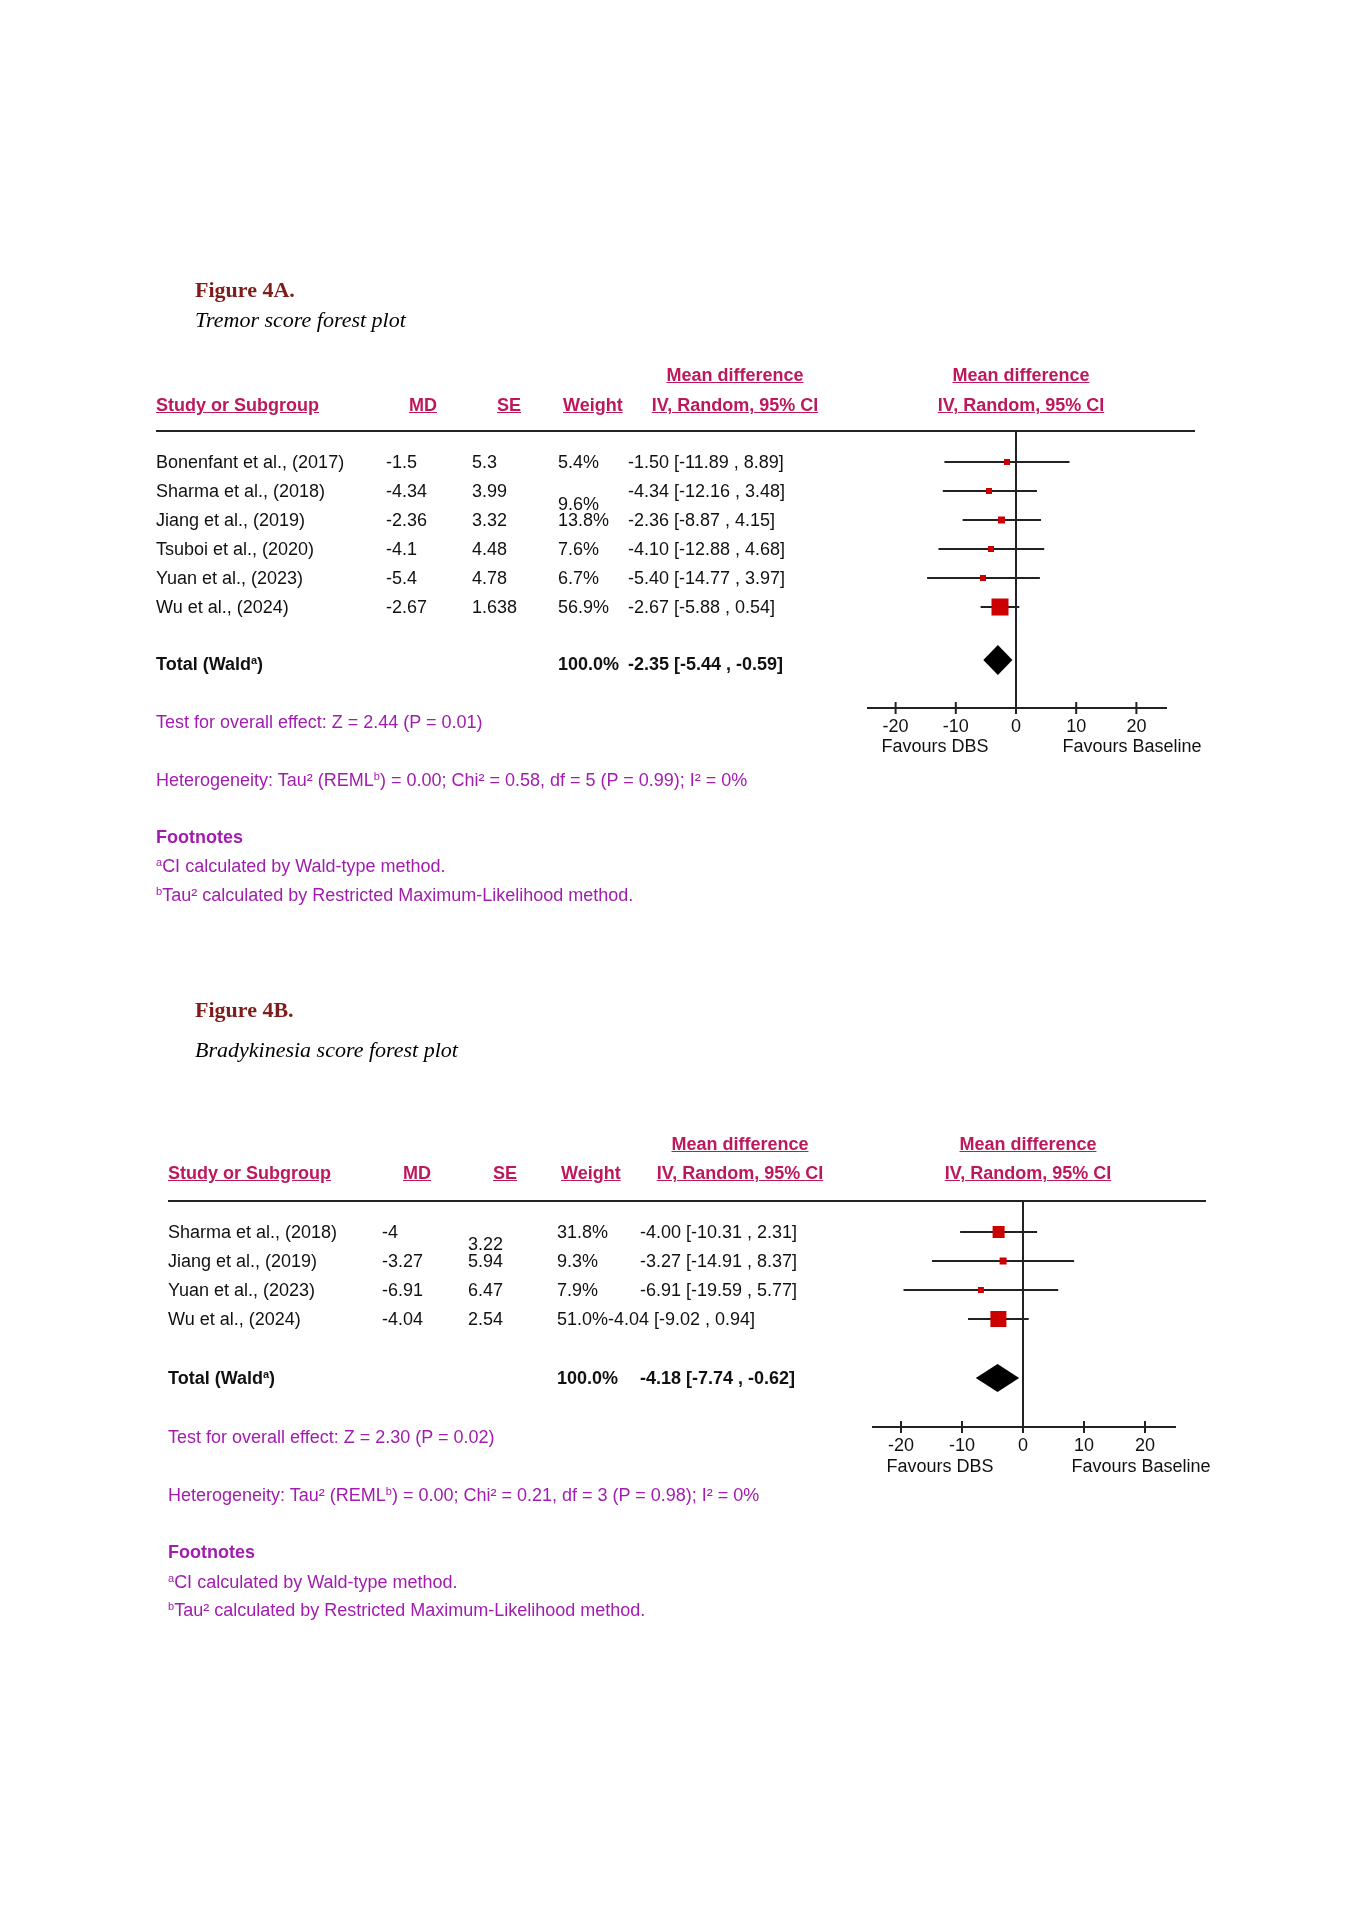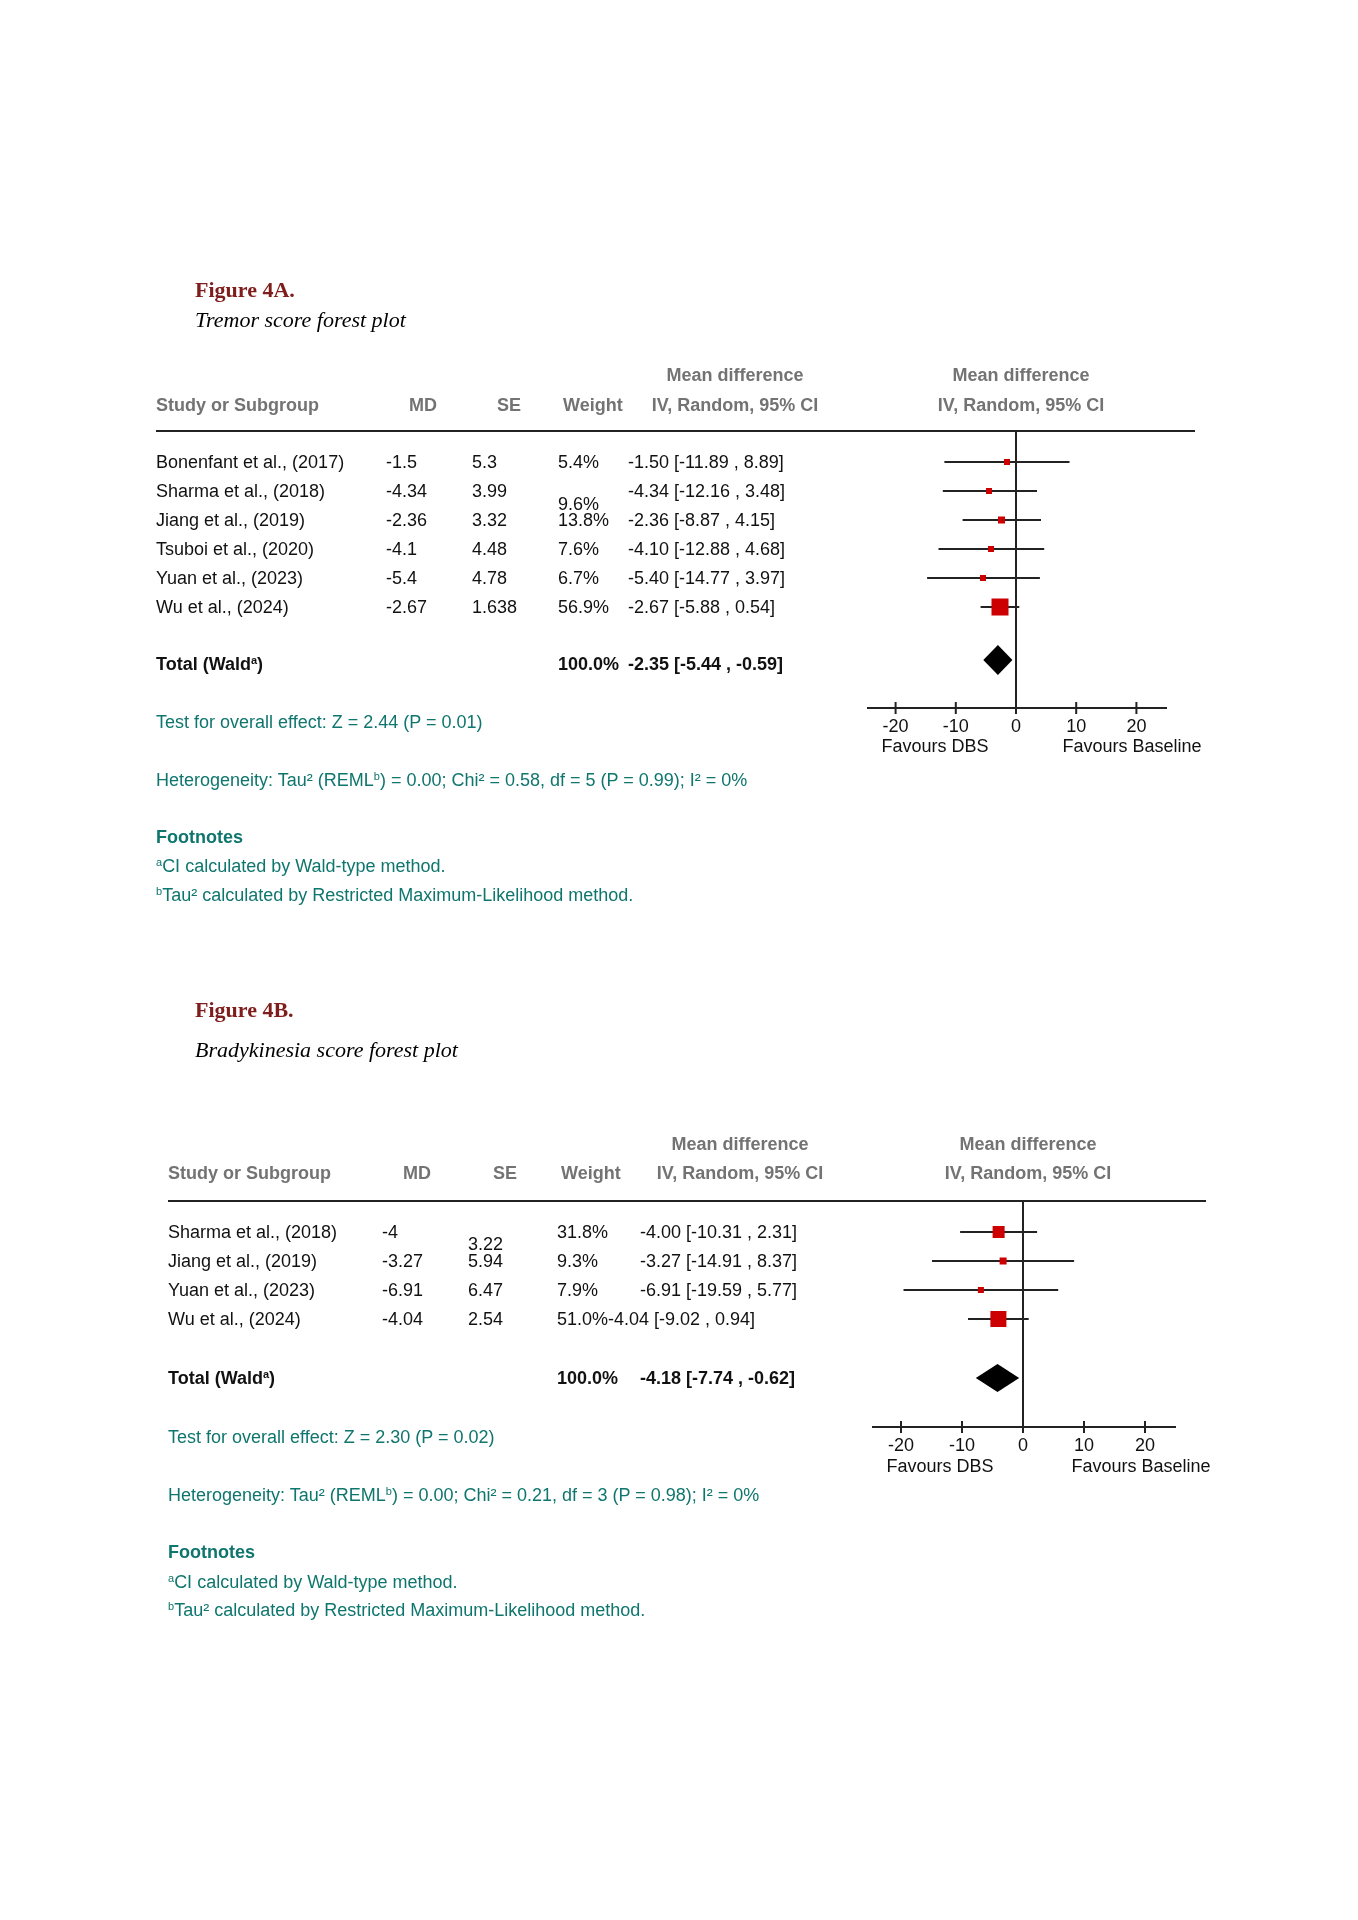--- a/index.html
+++ b/index.html
@@ -1,25 +1,25 @@
 <!DOCTYPE html>
 <html><head>
 <meta charset="utf-8">
 <style>
   html, body { margin: 0; padding: 0; background: #ffffff; }
   body { width: 1358px; height: 1920px; position: relative; overflow: hidden; font-family: "Liberation Sans", sans-serif; color: #111; }
   .abs { position: absolute; white-space: nowrap; }
   .fig-title { font-family: "Liberation Serif", serif; font-weight: bold; font-size: 22px; color: #7f1d1d; }
   .fig-sub { font-family: "Liberation Serif", serif; font-style: italic; font-size: 22px; color: #000; }
-  .hdr { font-weight: bold; font-size: 18px; color: #737373; line-height: 22px; }
+  .hdr { font-weight: bold; font-size: 18px; color: #be185d; line-height: 22px; text-decoration: underline; }
   .cell { font-size: 18px; line-height: 22px; color: #111; }
   .bold { font-weight: bold; }
   .r { text-align: left; }
   .c { text-align: center; }
-  .note { font-size: 18px; line-height: 22px; color: #0f766e; }
+  .note { font-size: 18px; line-height: 22px; color: #a21caf; }
   sup { font-size: 11px; vertical-align: 6px; line-height: 0; }
   svg { position: absolute; left: 0; top: 0; overflow: visible; }
   .tick { font-size: 18px; fill: #111; font-family: "Liberation Sans", sans-serif; }
   .fav { font-size: 18px; fill: #111; font-family: "Liberation Sans", sans-serif; }
 </style>
 </head>
 <body>
 
 <div>
   <div class="abs fig-title" style="left:195px; top:277px;">Figure 4A.</div>

